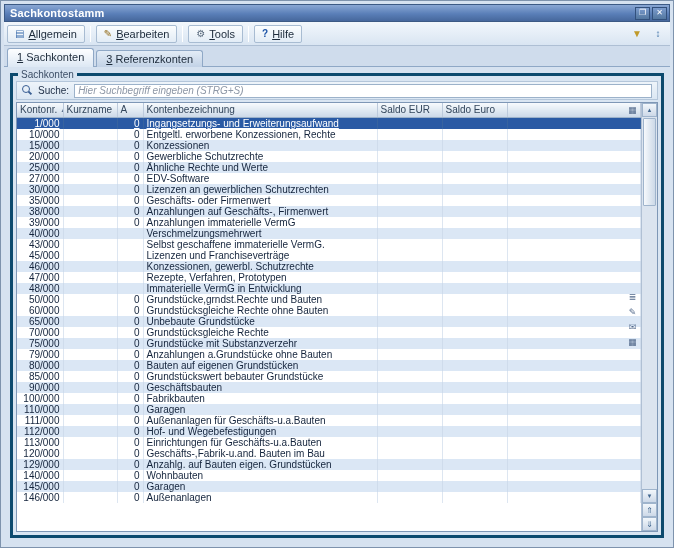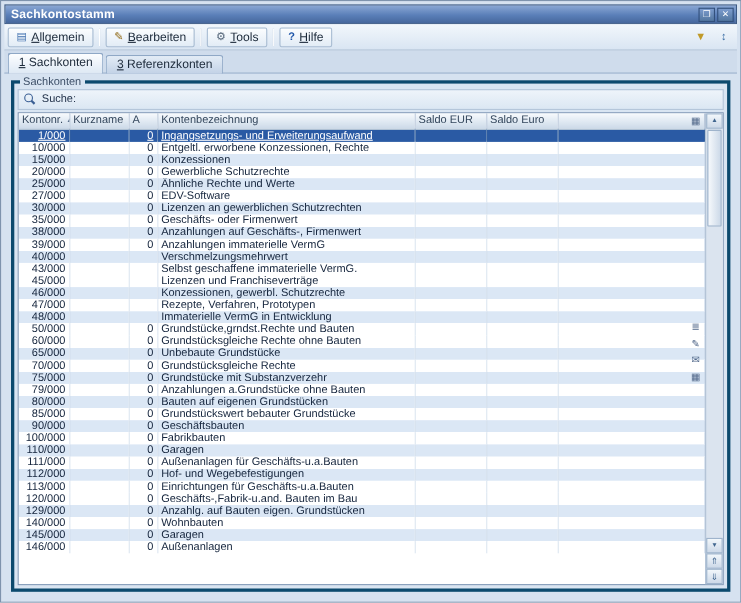--- a/index.html
+++ b/index.html
@@ -209,20 +209,21 @@
       <div class="tab"><span class="ak">3 Referenzkonten</span></div>
     </div>
 
   <div class="content">
     <fieldset class="groupbox">
       <legend>Sachkonten</legend>
 
       <div class="searchrow">
         <span class="mag"></span>
         <span class="search-label">Suche:</span>
+        <input class="search-input" type="text" placeholder="Hier Suchbegriff eingeben (STRG+S)" style="">
       </div>
 
       <div class="grid">
         <div class="table-wrap">
           <table>
             <colgroup>
               <col class="c0">
                 <col class="c1">
                 <col class="c2">
                 <col class="c3">

